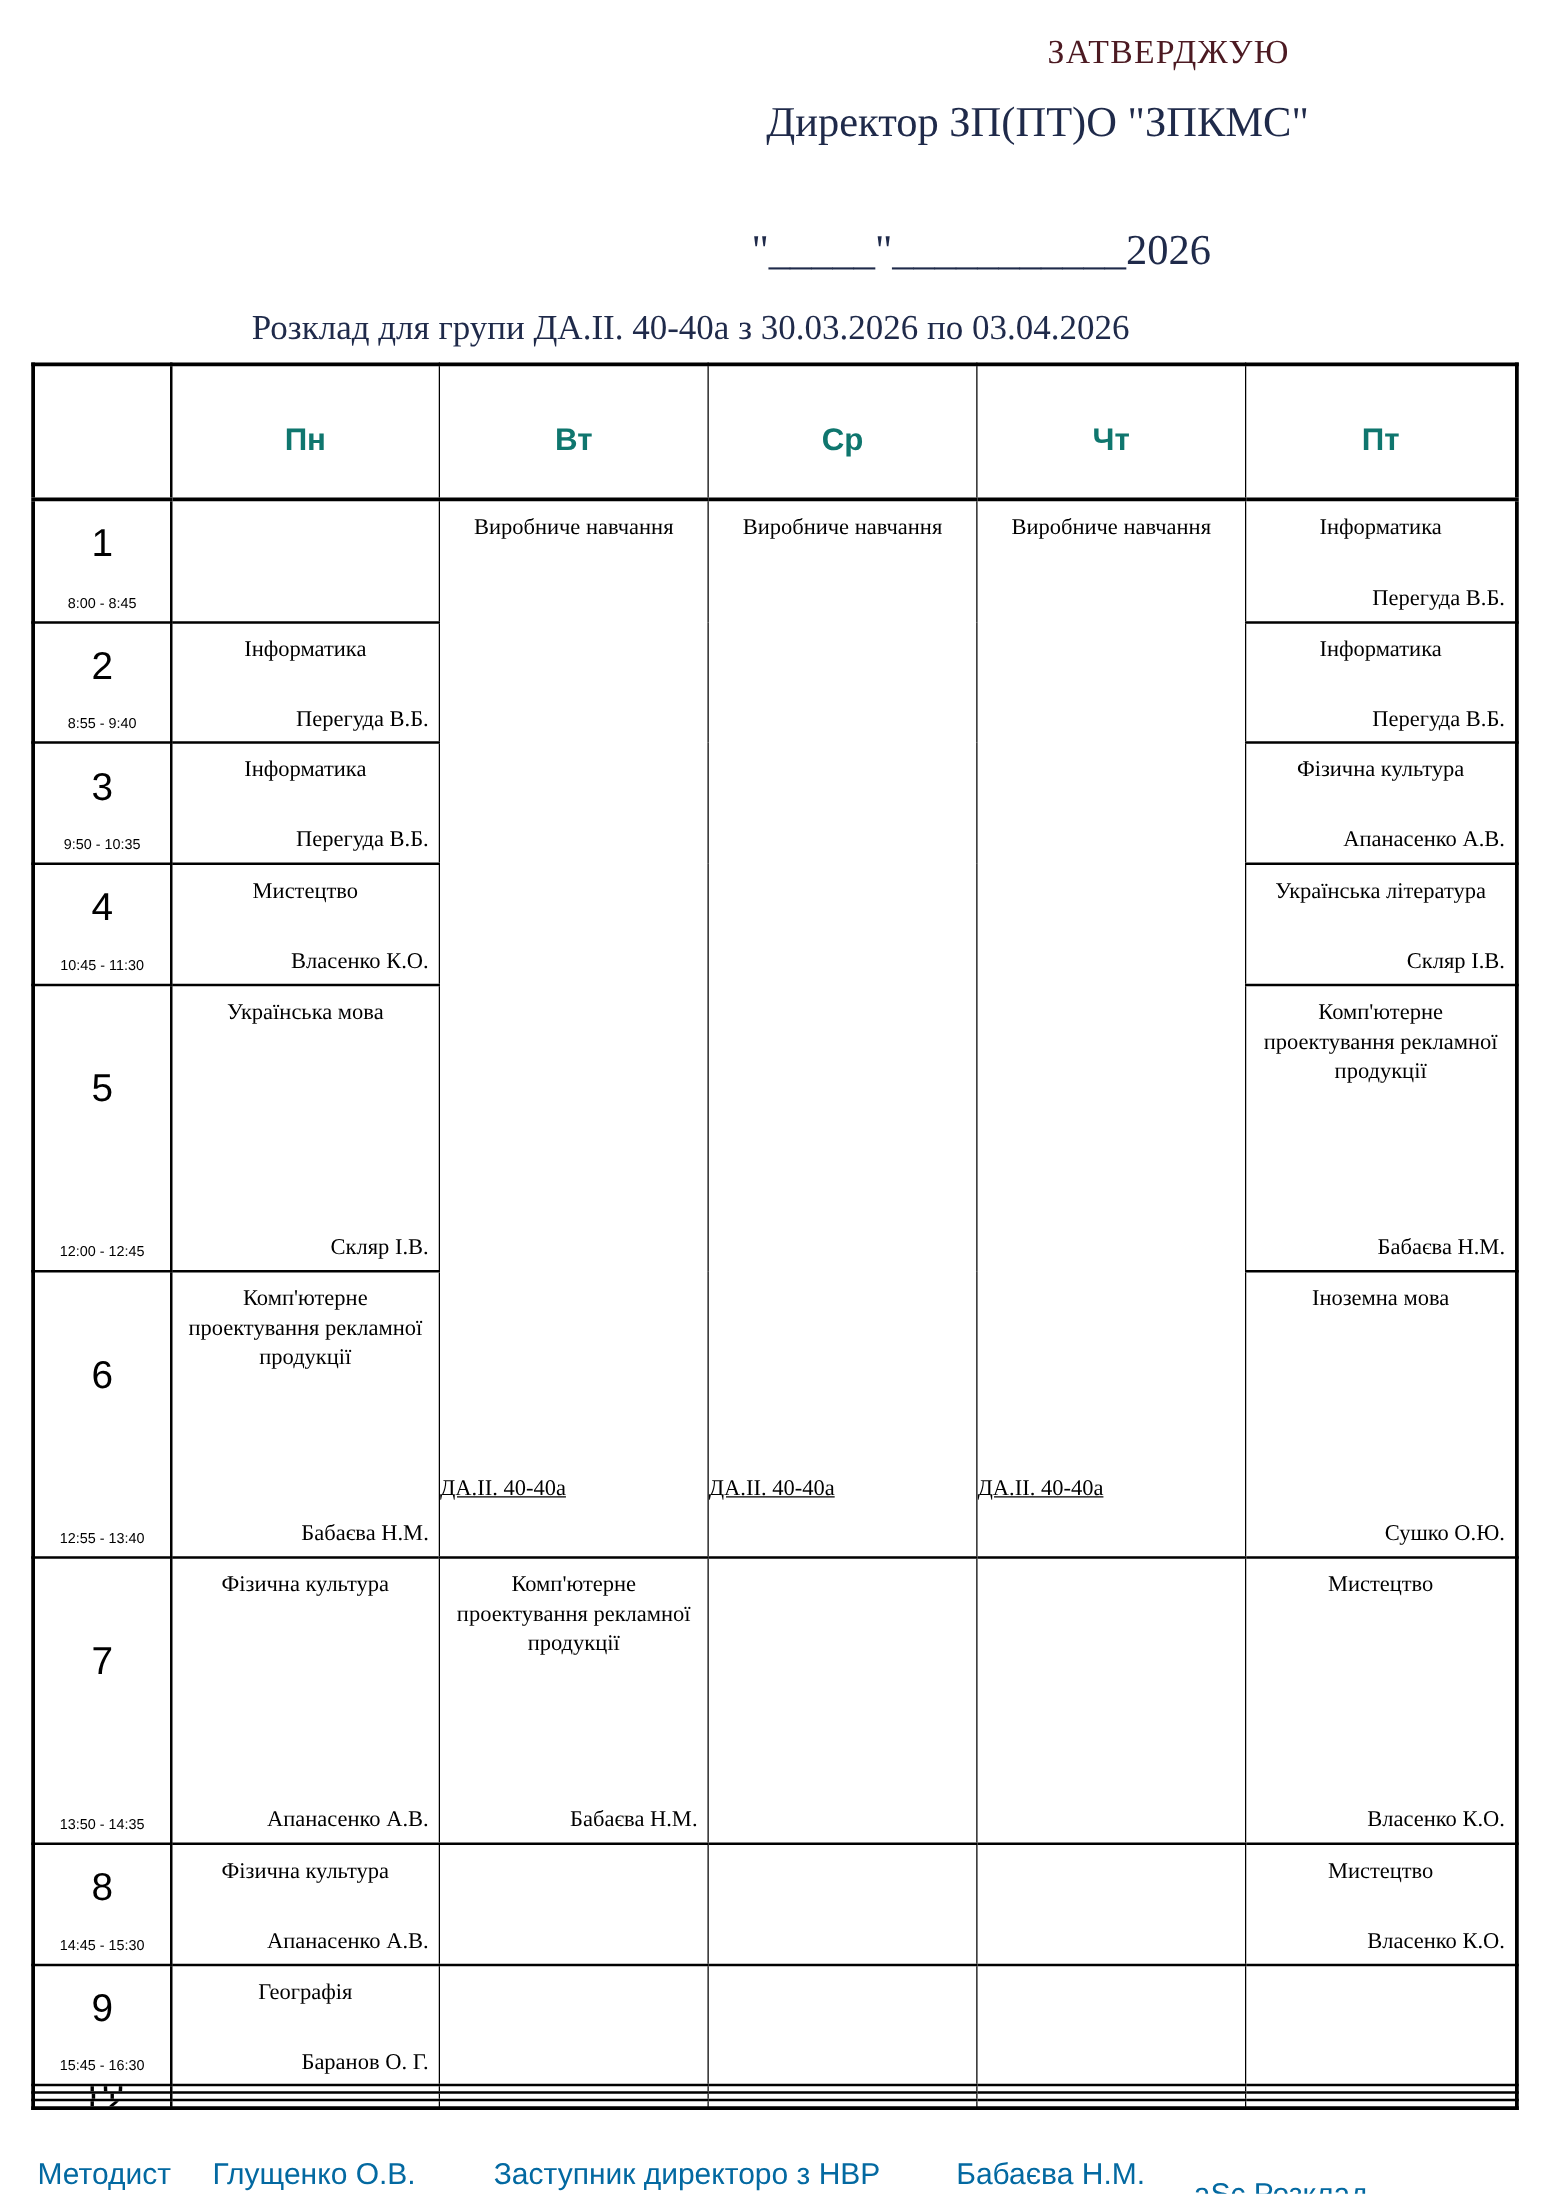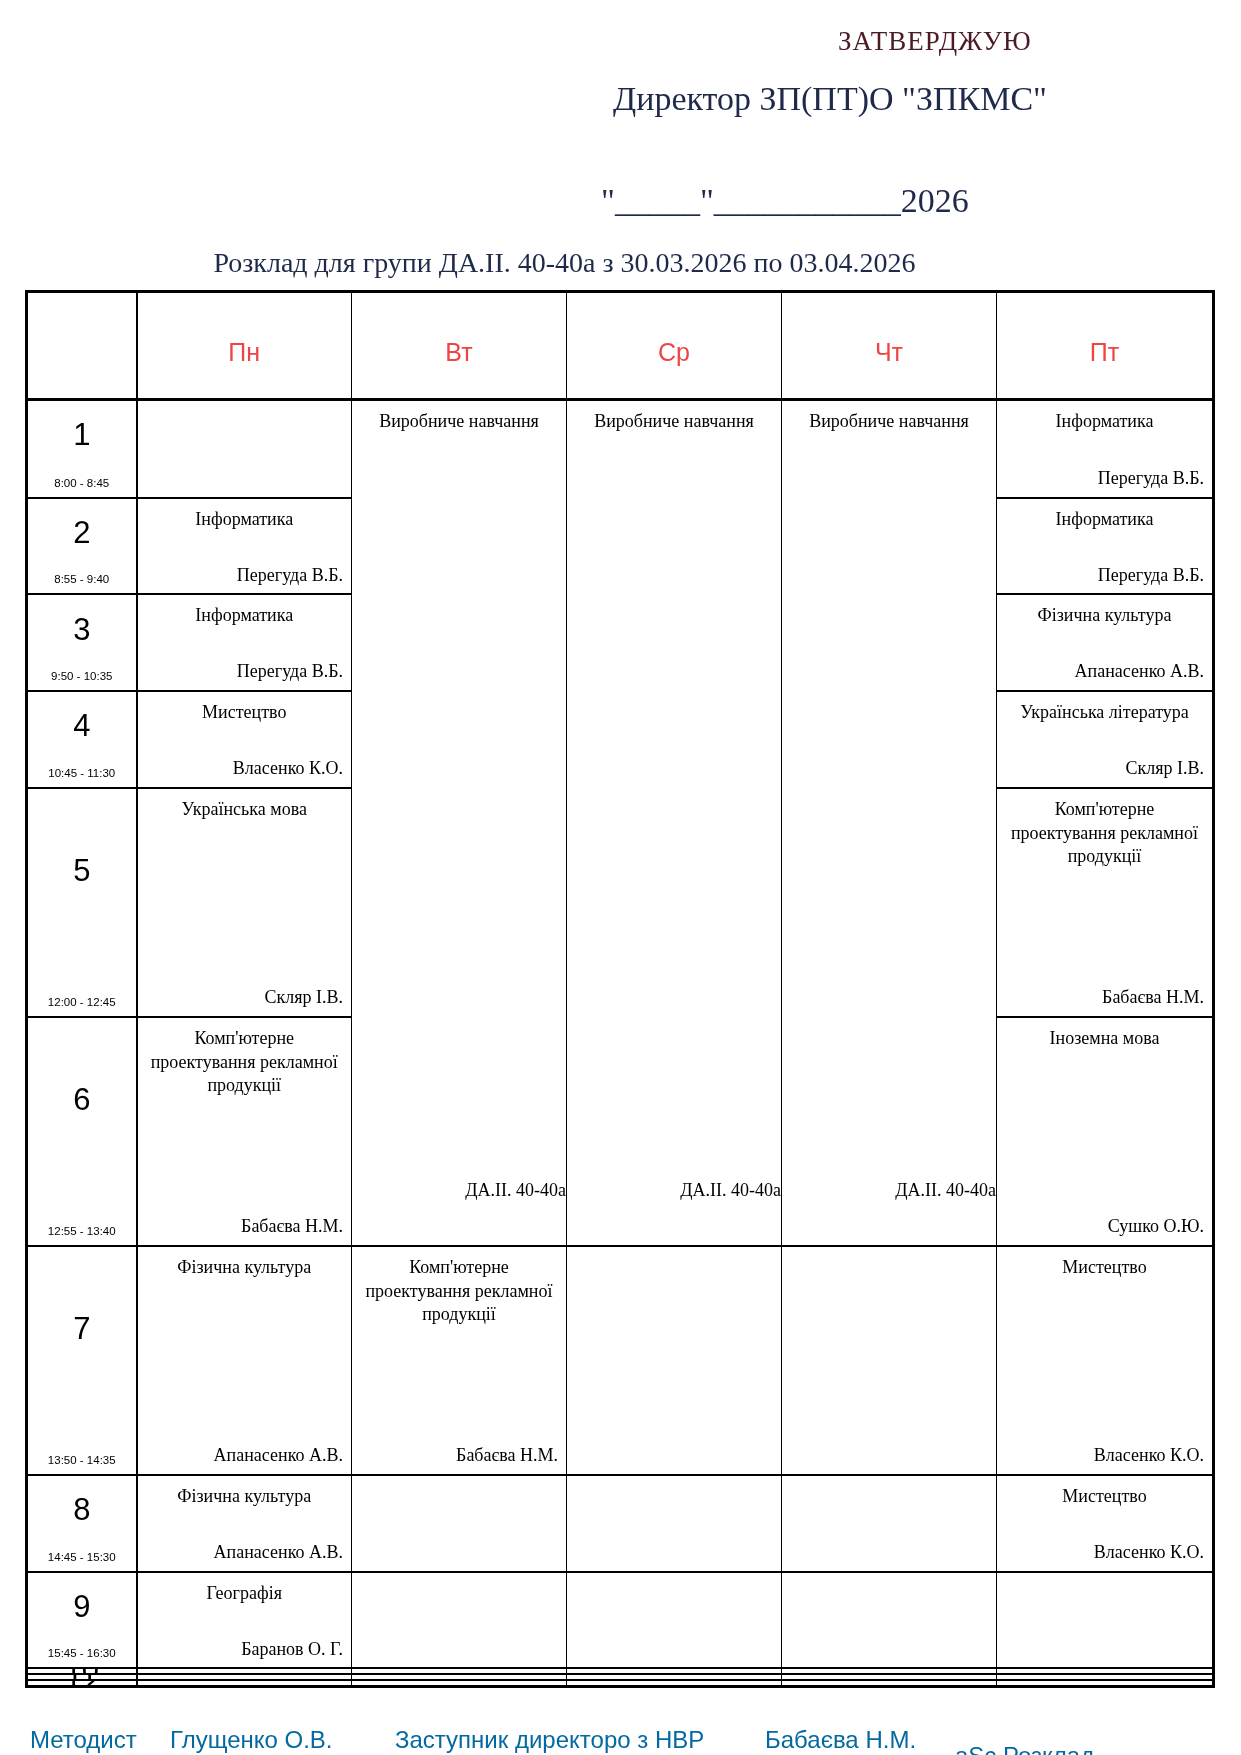--- a/index.html
+++ b/index.html
@@ -18,40 +18,40 @@
     font-size:27px; letter-spacing:1px;
     color:#4c1a22;
   }
   .hline{position:absolute; color:#1f2a4a; text-align:center; white-space:nowrap;}
   .director{top:80px; left:520px; width:620px; font-size:34px;}
   .signature{top:136px; left:490px; width:620px; font-size:34px;}
   .dateline{top:182px; left:475px; width:620px; font-size:34px;}
   
   .title{
     position:absolute; top:247px; left:0; width:1105px;
-    text-align:center; font-size:28px; color:#1f2a4a; white-space:nowrap;padding-left:12px;
+    text-align:center; font-size:28px; color:#1f2a4a; white-space:nowrap;
   }
   
   table.sched{
     position:absolute; left:25px; top:290px;
     width:1187px; height:1398px;
     border-collapse:collapse; table-layout:fixed;
     border:3px solid #000;
     background:#fff;
   }
   .sched th, .sched td{
     border-left:1px solid #000; border-right:1px solid #000;
     border-top:2px solid #000; border-bottom:2px solid #000;
     padding:0; vertical-align:top; overflow:hidden;
   }
   .sched thead tr{height:108px;}
   .sched thead th{
     border-bottom:3px solid #000;
     font-family:"Liberation Sans", sans-serif;
-    font-weight:400; font-size:25px; color:#ef4444;
+    font-weight:700; font-size:25px; color:#0f766e;
     vertical-align:middle; padding-top:14px;
   }
   .timecell{
     border-right:2px solid #000 !important;
     position:relative;
   }
   .pnum{
     position:absolute; top:36%; left:0; width:100%;
     transform:translateY(-50%);
     text-align:center;
@@ -67,21 +67,21 @@
   .cell{position:relative; font-size:18px; line-height:1.32; color:#000;}
   .subj{
     padding:9px 6px 0 6px; text-align:center;
   }
   .tchr{
     position:absolute; bottom:6px; right:8px;
     white-space:nowrap;
   }
   .grp{
     position:absolute; bottom:42px; left:0; width:100%;
-    text-align:right; white-space:nowrap;
+    text-align:left; white-space:nowrap;text-decoration:underline;
   }
   
   .footer-item{
     position:absolute; top:1726px;
     font-family:"Liberation Sans", sans-serif;
     font-size:24px; color:#0369a1; white-space:nowrap;
   }
   .f1{left:30px;} .f2{left:170px;} .f3{left:395px;} .f4{left:765px;} .f5{left:955px;margin-top:16px;}
 </style>
 </head>

